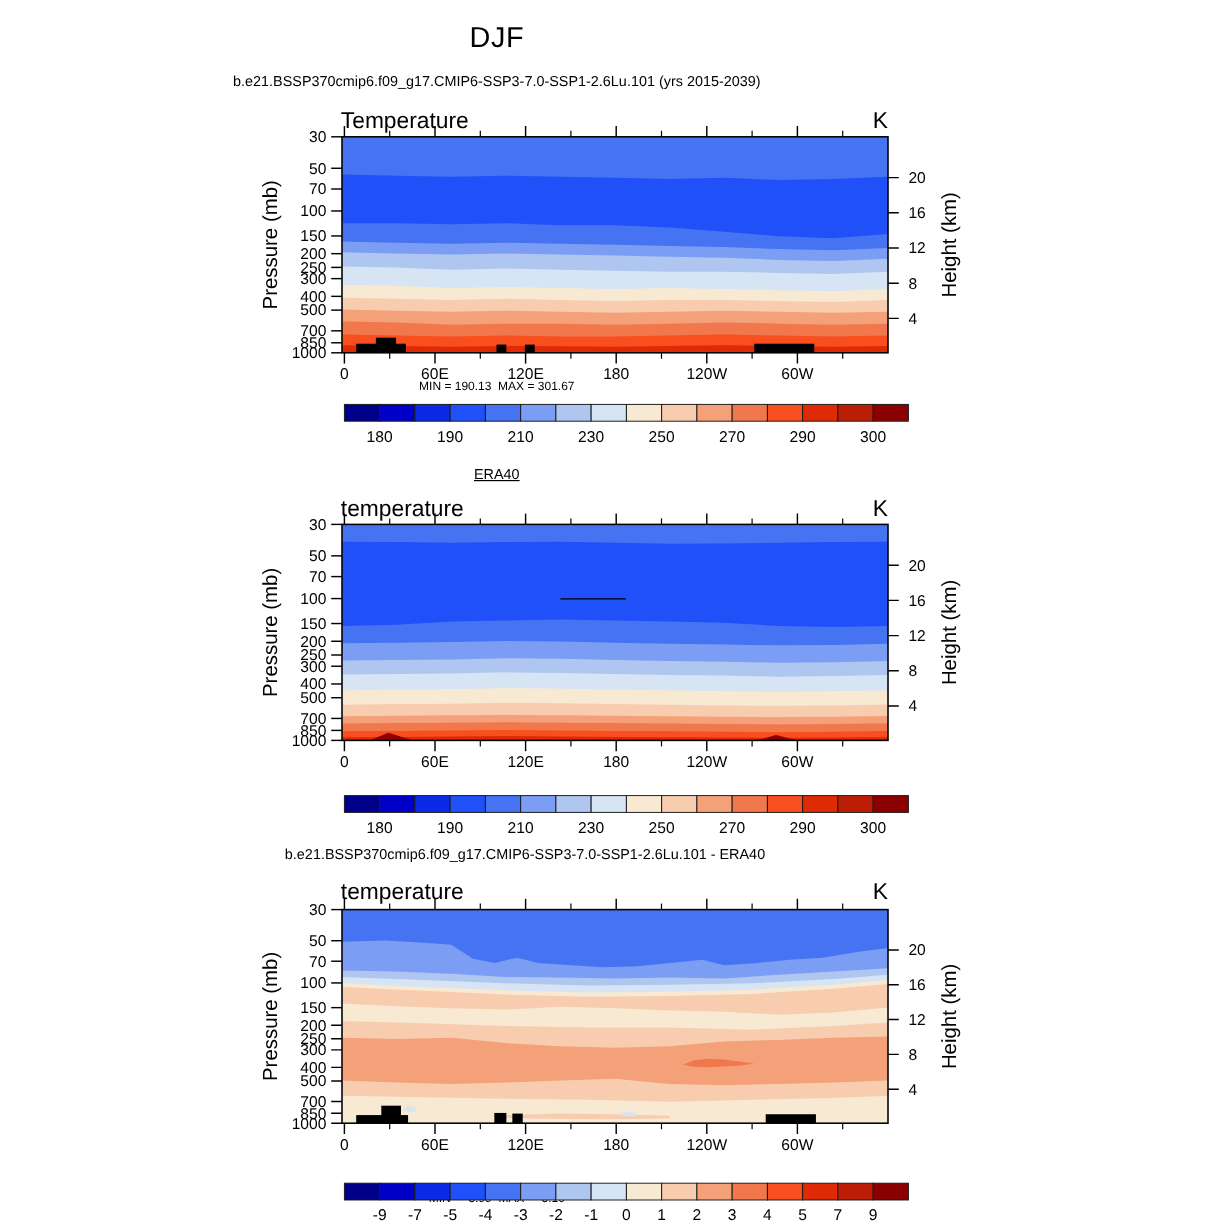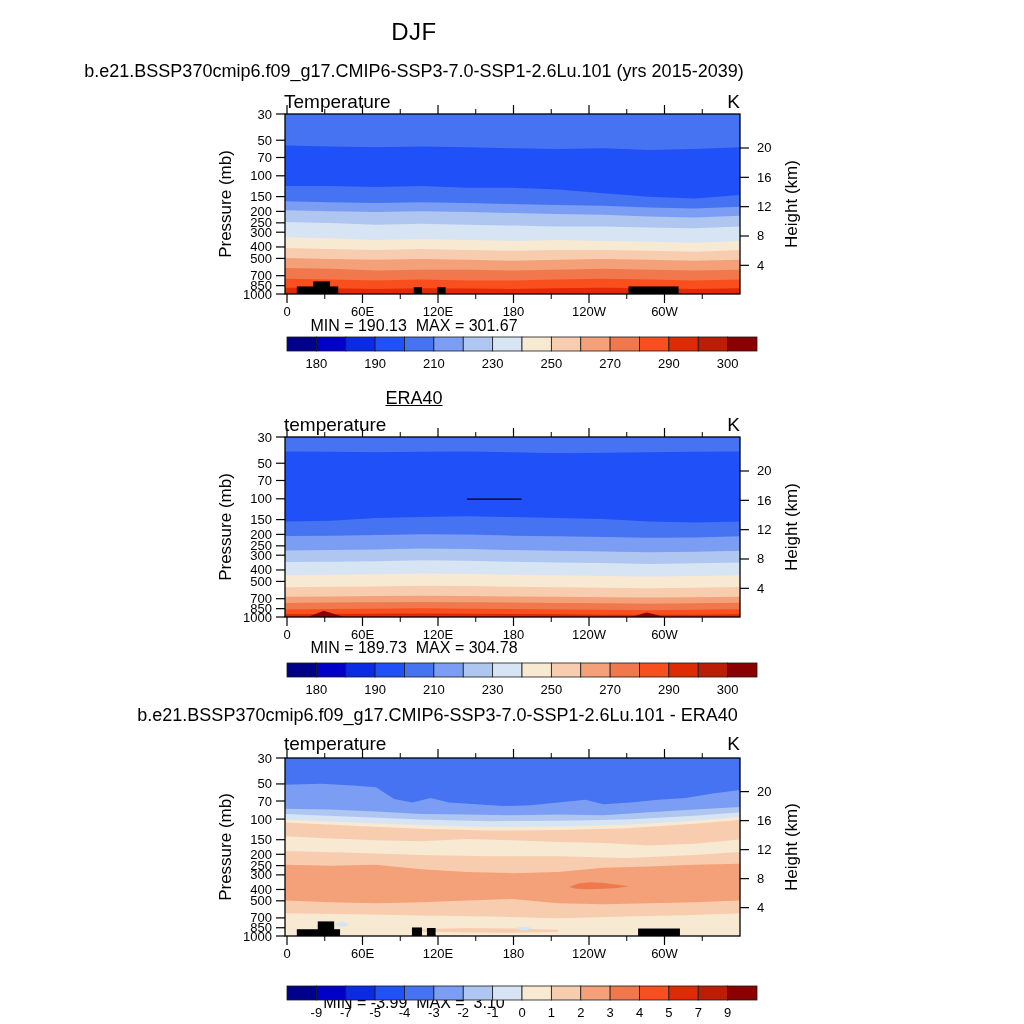--- a/index.html
+++ b/index.html
@@ -1,23 +1,23 @@
 <!DOCTYPE html>
 <html><head>
 <meta charset="utf-8">
 <style>
   html,body{margin:0;padding:0;background:#fff;}
   .page{position:relative;width:828px;height:1024px;background:#ffffff;
         font-family:"Liberation Sans", sans-serif;color:#000;overflow:hidden;}
   .abs{position:absolute;}
   .ctr{left:0;right:0;text-align:center;}
   .main-title{font-size:24px;letter-spacing:0.5px;}
-  .subtitle{font-size:18px;}
+  .subtitle{font-size:12px;}
   .small-label{font-size:19px;}
-  .minmax{font-size:16px;white-space:pre;}
+  .minmax{font-size:10px;white-space:pre;}
   .ylab{font-size:17px;transform:translate(-50%,-50%) rotate(-90deg);white-space:nowrap;}
   svg text{font-family:"Liberation Sans", sans-serif;fill:#000;}
   .rt{width:40px;text-align:right;}
 </style>
 </head>
 <body>
 
 <div class="page">
   <div class="abs ctr main-title" style="top:18px;">DJF</div>
   <div class="abs ctr subtitle" style="top:61px;">b.e21.BSSP370cmip6.f09_g17.CMIP6-SSP3-7.0-SSP1-2.6Lu.101 (yrs 2015-2039)</div>
@@ -26,21 +26,20 @@
   <div class="abs small-label rt" style="left:700px;top:91px;">K</div>
   <div class="abs ylab" style="left:226px;top:204px;">Pressure (mb)</div>
   <div class="abs ylab" style="left:792px;top:204px;">Height (km)</div>
   <div class="abs ctr minmax" style="top:317px;">MIN = 190.13  MAX = 301.67</div>
 
   <div class="abs ctr subtitle" style="top:388px;text-decoration:underline;">ERA40</div>
   <div class="abs small-label" style="left:284px;top:414px;">temperature</div>
   <div class="abs small-label rt" style="left:700px;top:414px;">K</div>
   <div class="abs ylab" style="left:226px;top:527px;">Pressure (mb)</div>
   <div class="abs ylab" style="left:792px;top:527px;">Height (km)</div>
-  <div class="abs ctr minmax" style="top:639px;">MIN = 189.73  MAX = 304.78</div>
 
   <div class="abs ctr subtitle" style="top:705px;margin-left:47px;">b.e21.BSSP370cmip6.f09_g17.CMIP6-SSP3-7.0-SSP1-2.6Lu.101 - ERA40</div>
   <div class="abs small-label" style="left:284px;top:733px;">temperature</div>
   <div class="abs small-label rt" style="left:700px;top:733px;">K</div>
   <div class="abs ylab" style="left:226px;top:847px;">Pressure (mb)</div>
   <div class="abs ylab" style="left:792px;top:847px;">Height (km)</div>
   <div class="abs ctr minmax" style="top:956px;margin-top:38px;">MIN = -3.99  MAX =  3.10</div>
 
   <svg class="abs" style="left:0;top:0;" width="1024" height="1024" id="plot-svg">
       <clipPath id="clip0">

